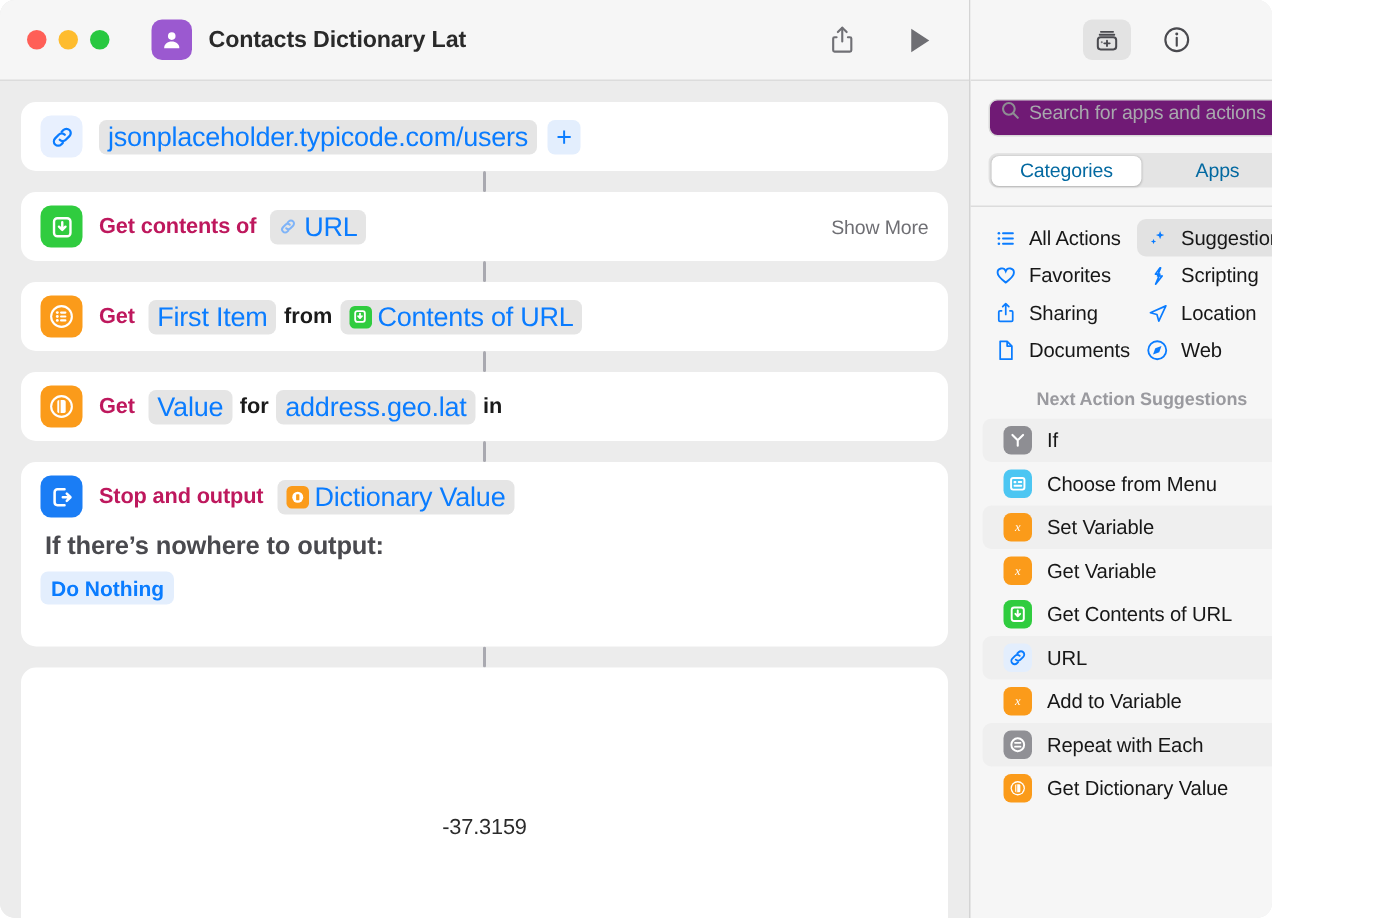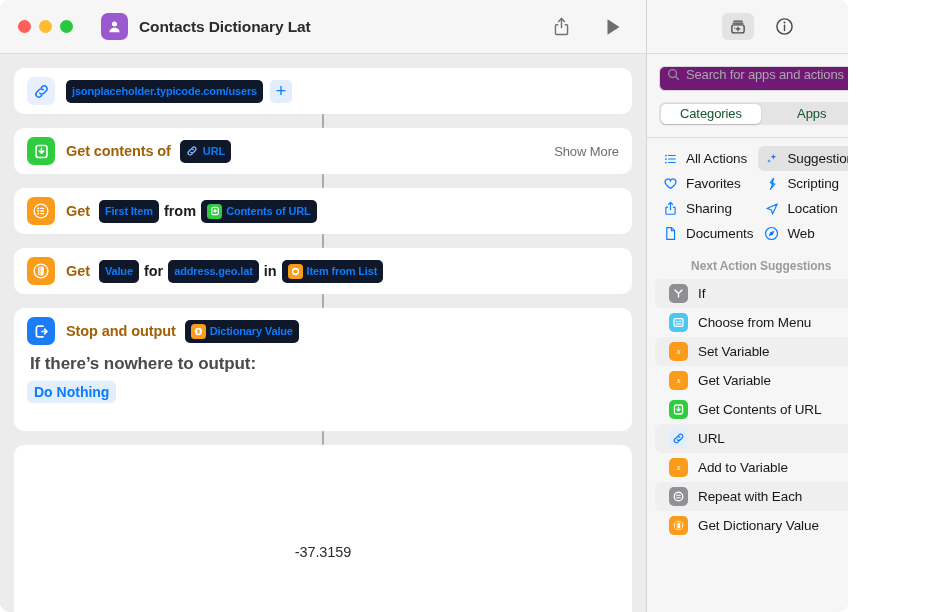--- a/index.html
+++ b/index.html
@@ -91,38 +91,38 @@
     border-radius: 7px;
     flex-shrink: 0;
     display: flex; align-items: center; justify-content: center;
   }
   .act-icon.link  { background: #e8f0fe; }
   .act-icon.green { background: #30cc3f; }
   .act-icon.orange{ background: #fb9b1a; }
   .act-icon.blue  { background: #1a7df5; }
 
   .lbl {
-    font-size: 14.5px; color: #a16207;
+    font-size: 14.5px; color: #be185d;
     font-weight: 600;
     margin-left: 11px;
     white-space: nowrap;
     letter-spacing: -0.1px;
   }
   .lbl.plain { font-weight: 600; }
   .word {
     font-size: 14.5px; color: #1b1b1b; font-weight: 600;
     margin: 0 5px;
     white-space: nowrap;
   }
   .token {
     display: inline-flex; align-items: center;
-    background: #0f172a;
+    background: #e5e5e5;
     color: #0a7cff;
-    font-size: 11px;
-    font-weight: 700;
+    font-size: 18px;
+    font-weight: 400;
     border-radius: 5px;
     padding: 2px 6px;
     white-space: nowrap;
     letter-spacing: -0.15px;
     height: 23px;
   }
   .token.url-main { margin-left: 11px; }
   .token .tok-ic {
     width: 15px; height: 15px;
     border-radius: 3.5px;
@@ -212,21 +212,21 @@
   .segmented {
     height: 23px;
     background: #e4e4e4;
     border-radius: 6px;
     display: flex;
     padding: 1.5px;
   }
   .seg {
     flex: 1;
     display: flex; align-items: center; justify-content: center;
-    font-size: 13px; color: #14532d;
+    font-size: 13px; color: #0369a1;
     border-radius: 5px;
     letter-spacing: -0.1px;
   }
   .seg.active {
     background: #ffffff;
     box-shadow: 0 0.5px 1.5px rgba(0,0,0,.22);
   }
   .cats-sep {
     height: 1px; background: #dcdcdc;
     margin: 12px 0 0 0;
@@ -415,29 +415,20 @@
               <circle cx="9" cy="9" r="6.2" fill="#fb9b1a"></circle>
               <rect x="6.2" y="4.6" width="5.6" height="8.8" rx="1.3" fill="#fff"></rect>
               <rect x="7.5" y="4.6" width="0.9" height="8.8" fill="#fb9b1a"></rect>
             </svg>
           </div>
           <span class="lbl plain">Get</span>
           <span class="token" style="margin-left:9px">Value</span>
           <span class="word">for</span>
           <span class="token">address.geo.lat</span>
           <span class="word">in</span>
-          <span class="token">
-            <span class="tok-ic orange">
-              <svg width="11" height="11" viewBox="0 0 18 18">
-                <circle cx="9" cy="9" r="6" fill="#fff"></circle>
-                <circle cx="9" cy="9" r="3.4" fill="#fb9b1a"></circle>
-              </svg>
-            </span>
-            <span>Item from List</span>
-          </span>
         </div>
       </div>
 
       <div class="connector"></div>
 
       <div class="card" style="padding-bottom:28px;">
         <div class="row">
           <div class="act-icon blue">
             <svg width="17" height="17" viewBox="0 0 18 18">
               <path d="M10.6 3.4H5.6a2 2 0 0 0-2 2v7.2a2 2 0 0 0 2 2h5" fill="none" stroke="#fff" stroke-width="1.8" stroke-linecap="round"></path>

